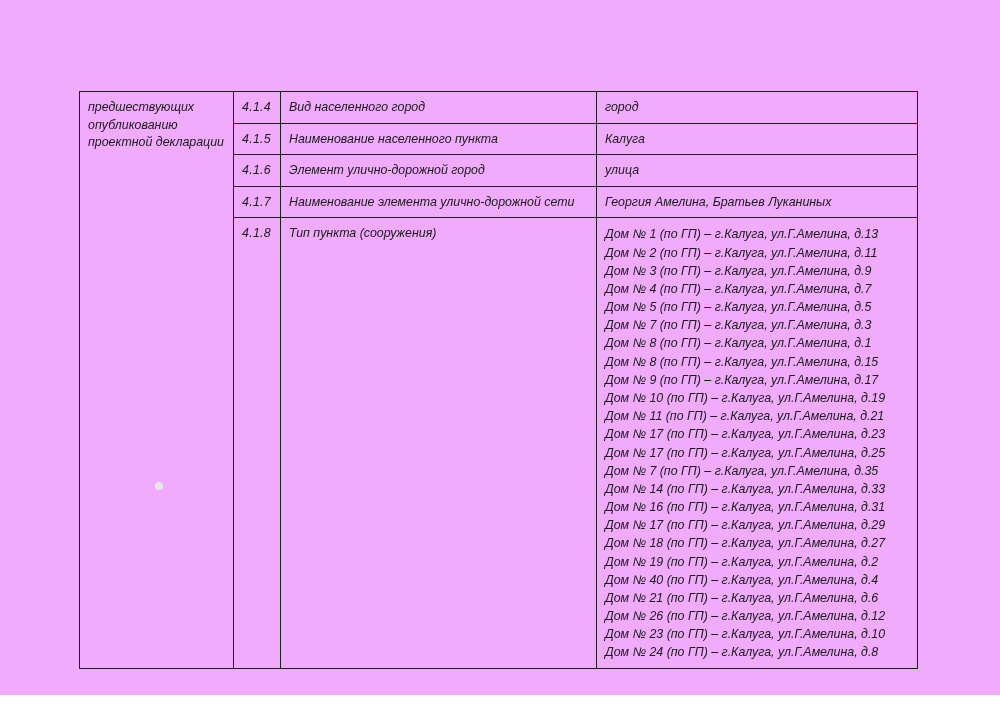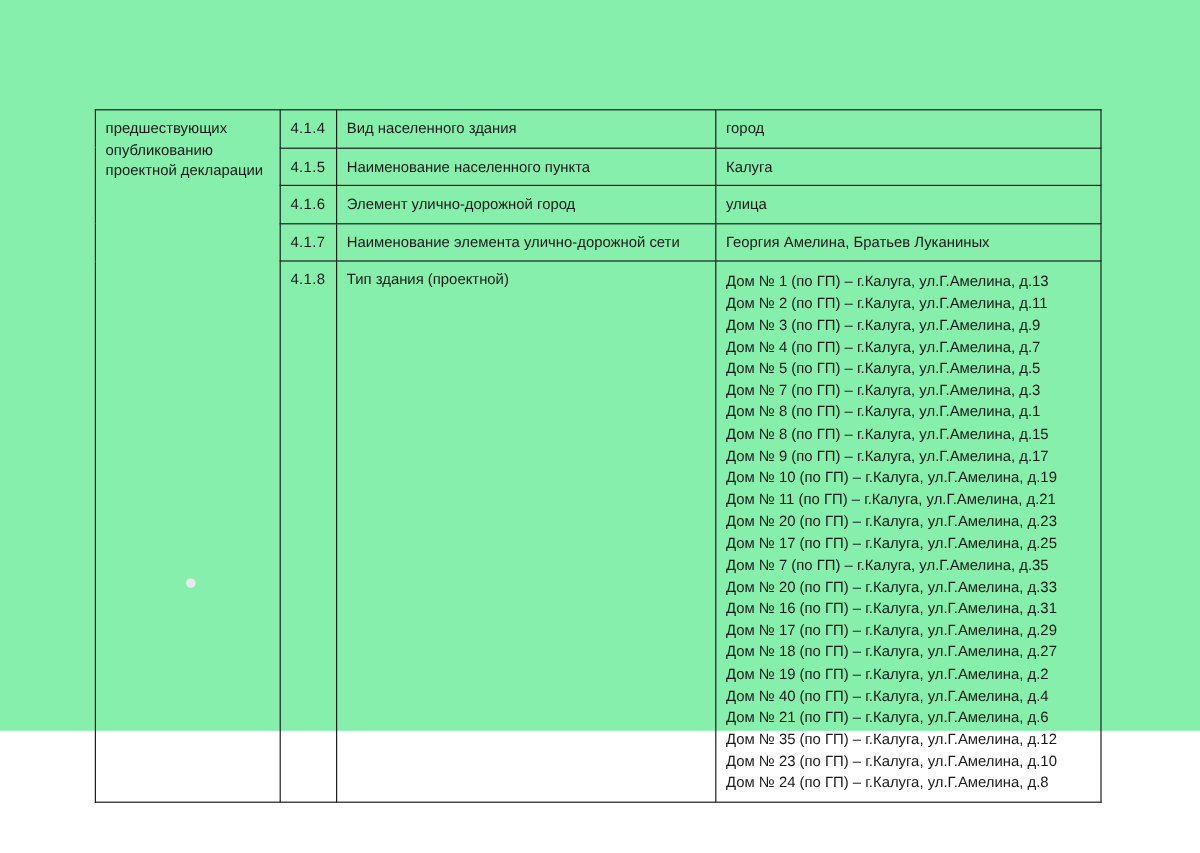--- a/index.html
+++ b/index.html
@@ -12,22 +12,23 @@
     height: 711px;
     font-family: "Liberation Sans", sans-serif;
     color: #1a1a1a;
     position: relative;
     overflow: hidden;
   }
   .page {
     position: absolute;
     left: 0; top: 0;
     width: 1000px;
-    height: 609px;
-    background: #86efac;
+    height: 695px;
+    background: #f0abfc;
+    font-style: italic;
   }
   .doc-table {
     position: absolute;
     left: 79px;
     top: 91px;
     width: 838px;
     border-collapse: collapse;
     table-layout: fixed;
   }
   .doc-table td {
@@ -81,64 +82,64 @@
     <colgroup>
       <col class="c1">
         <col class="c2">
         <col class="c3">
         <col class="c4">
     </colgroup>
     <tbody>
       <tr>
         <td class="cell-left-label" rowspan="5">предшествующих опубликованию проектной декларации</td>
         <td class="num-cell">4.1.4</td>
-        <td>Вид населенного здания</td>
+        <td>Вид населенного город</td>
         <td>город</td>
       </tr>
       <tr>
         <td class="num-cell">4.1.5</td>
         <td>Наименование населенного пункта</td>
         <td>Калуга</td>
       </tr>
       <tr>
         <td class="num-cell">4.1.6</td>
         <td>Элемент улично-дорожной город</td>
         <td>улица</td>
       </tr>
       <tr>
         <td class="num-cell">4.1.7</td>
         <td>Наименование элемента улично-дорожной сети</td>
         <td>Георгия Амелина, Братьев Луканиных</td>
       </tr>
       <tr>
         <td class="num-cell">4.1.8</td>
-        <td>Тип здания (проектной)</td>
+        <td>Тип пункта (сооружения)</td>
         <td class="list-cell">
             <div class="line">Дом № 1 (по ГП) – г.Калуга, ул.Г.Амелина, д.13</div>
             <div class="line">Дом № 2 (по ГП) – г.Калуга, ул.Г.Амелина, д.11</div>
             <div class="line">Дом № 3 (по ГП) – г.Калуга, ул.Г.Амелина, д.9</div>
             <div class="line">Дом № 4 (по ГП) – г.Калуга, ул.Г.Амелина, д.7</div>
             <div class="line">Дом № 5 (по ГП) – г.Калуга, ул.Г.Амелина, д.5</div>
             <div class="line">Дом № 7 (по ГП) – г.Калуга, ул.Г.Амелина, д.3</div>
             <div class="line">Дом № 8 (по ГП) – г.Калуга, ул.Г.Амелина, д.1</div>
             <div class="line">Дом № 8 (по ГП) – г.Калуга, ул.Г.Амелина, д.15</div>
             <div class="line">Дом № 9 (по ГП) – г.Калуга, ул.Г.Амелина, д.17</div>
             <div class="line">Дом № 10 (по ГП) – г.Калуга, ул.Г.Амелина, д.19</div>
             <div class="line">Дом № 11 (по ГП) – г.Калуга, ул.Г.Амелина, д.21</div>
-            <div class="line">Дом № 20 (по ГП) – г.Калуга, ул.Г.Амелина, д.23</div>
+            <div class="line">Дом № 17 (по ГП) – г.Калуга, ул.Г.Амелина, д.23</div>
             <div class="line">Дом № 17 (по ГП) – г.Калуга, ул.Г.Амелина, д.25</div>
             <div class="line">Дом № 7 (по ГП) – г.Калуга, ул.Г.Амелина, д.35</div>
-            <div class="line">Дом № 20 (по ГП) – г.Калуга, ул.Г.Амелина, д.33</div>
+            <div class="line">Дом № 14 (по ГП) – г.Калуга, ул.Г.Амелина, д.33</div>
             <div class="line">Дом № 16 (по ГП) – г.Калуга, ул.Г.Амелина, д.31</div>
             <div class="line">Дом № 17 (по ГП) – г.Калуга, ул.Г.Амелина, д.29</div>
             <div class="line">Дом № 18 (по ГП) – г.Калуга, ул.Г.Амелина, д.27</div>
             <div class="line">Дом № 19 (по ГП) – г.Калуга, ул.Г.Амелина, д.2</div>
             <div class="line">Дом № 40 (по ГП) – г.Калуга, ул.Г.Амелина, д.4</div>
             <div class="line">Дом № 21 (по ГП) – г.Калуга, ул.Г.Амелина, д.6</div>
-            <div class="line">Дом № 35 (по ГП) – г.Калуга, ул.Г.Амелина, д.12</div>
+            <div class="line">Дом № 26 (по ГП) – г.Калуга, ул.Г.Амелина, д.12</div>
             <div class="line">Дом № 23 (по ГП) – г.Калуга, ул.Г.Амелина, д.10</div>
             <div class="line">Дом № 24 (по ГП) – г.Калуга, ул.Г.Амелина, д.8</div>
           </td>
       </tr>
     </tbody>
   </table>
 
 </div>
 
 </body></html>

